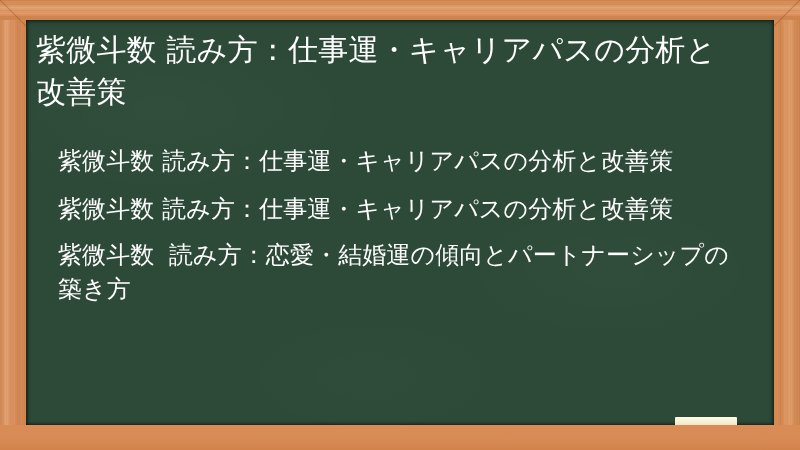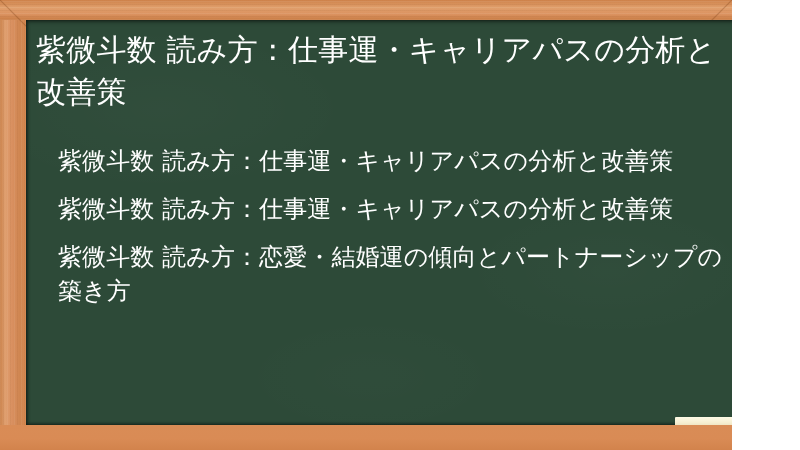--- a/index.html
+++ b/index.html
@@ -7,21 +7,21 @@
     padding: 0;
     background: #ffffff;
   }
   body {
     font-family: "DejaVu Sans", "Liberation Sans", sans-serif;
   }
 
   
   #canvas {
     position: relative;
-    width: 732px;
+    width: 800px;
     height: 450px;
     overflow: hidden;
     background: #d68a52;
   }
 
   
   .frame {
     position: absolute;
     inset: 0;
     background:
@@ -142,21 +142,21 @@
     list-style: none;
   }
   .list-item {
     color: #ffffff;
     font-size: 24px;
     line-height: 34px;
     font-weight: 400;
     letter-spacing: 0.1px;
     margin: 0 0 14px 0;
   }
-  .list-item:last-child { margin-bottom: 2px; }
+  .list-item:last-child { margin-bottom: 2px; font-family: Liberation Mono, monospace; }
 
   
   .chalk {
     position: absolute;
     left: 649px;
     top: 397px;
     width: 62px;
     height: 10px;
     background: linear-gradient(180deg, #fdfae6 0%, #f6efd2 55%, #e9dfbb 100%);
     border-radius: 1px;

